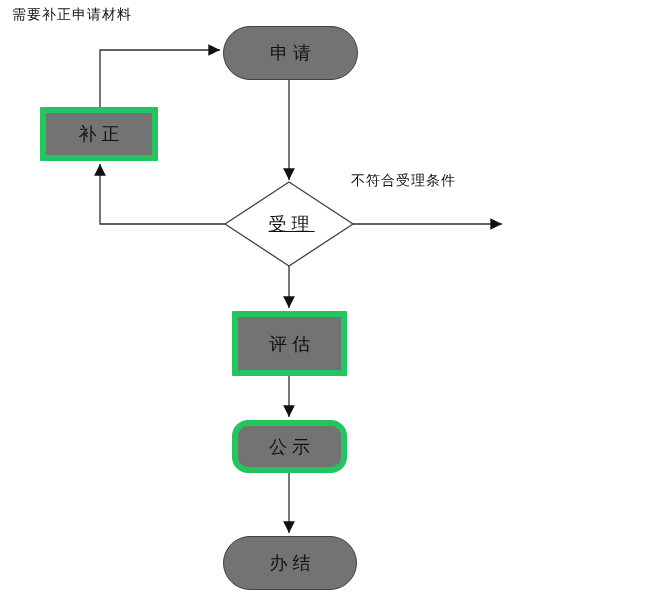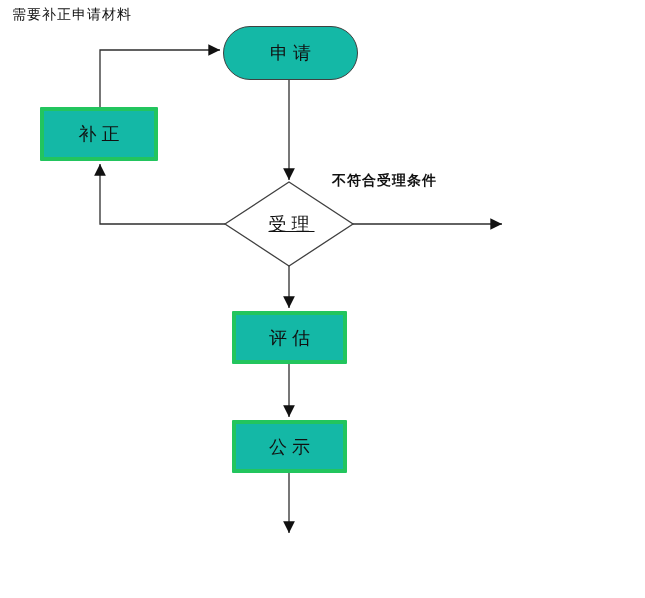--- a/index.html
+++ b/index.html
@@ -24,32 +24,32 @@
     top: 0;
     width: 645px;
     height: 598px;
   }
   .node {
     position: absolute;
     display: flex;
     align-items: center;
     justify-content: center;
     box-sizing: border-box;
-    background: #14b8a6;
+    background: #737373;
     font-size: 18px;
     letter-spacing: 5px;
     text-indent: 5px;
     white-space: nowrap;
   }
   .stadium {
     border: 1.4px solid #404040;
     border-radius: 27px;
   }
   .process {
-    border: 4px solid #22c55e;
+    border: 6px solid #22c55e;
     border-radius: 1px;
   }
   .decision-label {
     position: absolute;
     display: flex;
     align-items: center;
     justify-content: center;
     font-size: 18px;
     letter-spacing: 5px;
     text-indent: 5px;
@@ -59,25 +59,25 @@
     position: absolute;
     font-size: 14px;
     letter-spacing: 1px;
     white-space: nowrap;
   }
   
   #node-apply      { left: 223px; top: 26px;  width: 135px; height: 54px; }
   #node-supplement { left: 40px;  top: 107px; width: 118px; height: 54px; }
   #accept-label    { left: 225px; top: 183px; width: 128px; height: 82px; text-decoration: underline; }
   #node-reject     { left: 505px; top: 198px; width: 137px; height: 54px; }
-  #node-evaluate   { left: 232px; top: 311px; width: 115px; height: 53px; }
-  #node-publicize  { left: 232px; top: 420px; width: 115px; height: 53px; }
+  #node-evaluate   { left: 232px; top: 311px; width: 115px; height: 65px; }
+  #node-publicize  { left: 232px; top: 420px; width: 115px; height: 53px; border-radius: 16px; }
   #node-complete   { left: 223px; top: 536px; width: 134px; height: 54px; }
   #annotation-loop   { left: 12px;  top: 6px; }
-  #annotation-reject { left: 332px; top: 172px; font-weight: bold; }
+  #annotation-reject { left: 351px; top: 172px; }
 </style>
 </head>
 <body>
 
 <div class="canvas">
 
   <svg class="connectors" viewBox="0 0 645 598" xmlns="http://www.w3.org/2000/svg">
     <defs>
       <marker id="arrow" viewBox="0 0 10 10" refX="10" refY="5" markerWidth="11" markerHeight="9" orient="auto">
         <path d="M0,0 L10,5 L0,10 Z" fill="#111111"></path>
@@ -119,14 +119,17 @@
 
 
   <div class="node process" id="node-evaluate">
     <span>评估</span>
   </div>
 
   <div class="node process" id="node-publicize">
     <span>公示</span>
   </div>
 
+  <div class="node stadium" id="node-complete">
+    <span>办结</span>
+  </div>
 
 </div>
 
 </body></html>

